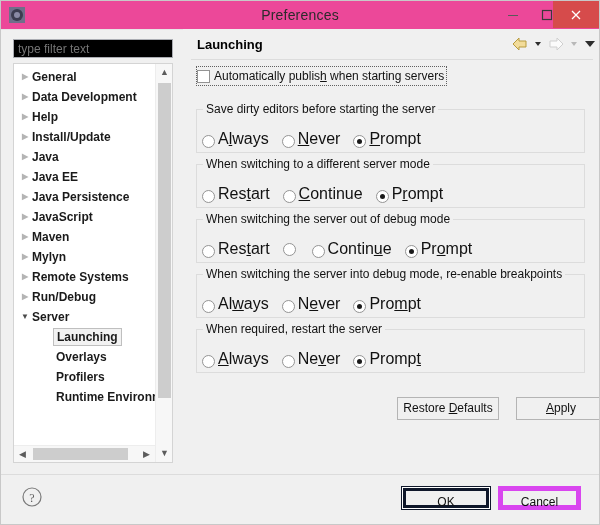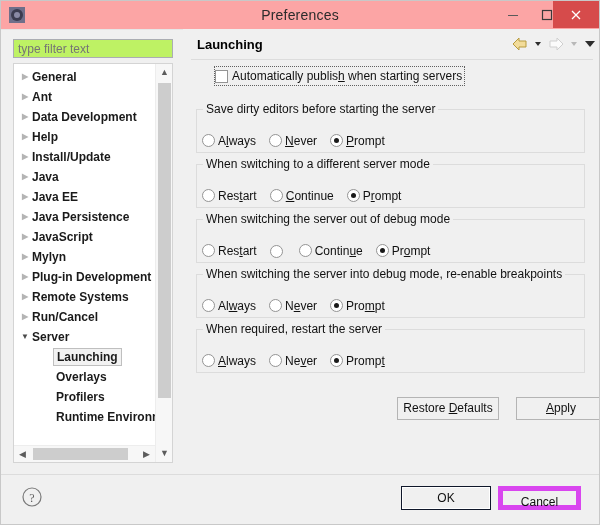--- a/index.html
+++ b/index.html
@@ -22,21 +22,21 @@
     box-sizing: border-box;
     background: #f0f0f0;
     border: 1px solid #c8c8c8;
     overflow: hidden;
   }
 
   
   #titlebar {
     position: relative;
     height: 28px;
-    background: #fca5a5;
+    background: #ec4899;
     border-bottom: 1px solid #e6e6e6;
   }
   #app-icon {
     position: absolute;
     left: 7px; top: 5px;
     width: 18px; height: 18px;
   }
   #title-text {
     position: absolute;
     left: 0; right: 0; top: 6px;
@@ -72,21 +72,21 @@
     width: 168px;
     height: 432px;
   }
   #filter-input {
     position: absolute;
     left: 4px; top: 4px;
     width: 160px;
     height: 19px;
     box-sizing: border-box;
     border: 1px solid #abadb3;
-    background: #bef264;
+    background: #000000;
     font-family: "Liberation Sans", sans-serif;
     font-size: 12px;
     color: #808080;
     padding: 0 4px;
     outline: none;
   }
   #tree-wrap {
     position: absolute;
     left: 4px; top: 28px;
     width: 160px;
@@ -235,21 +235,21 @@
   #page-body {
     position: absolute;
     left: 8px; top: 34px;
     width: 402px;
     height: 370px;
   }
 
   
   #autopub-row {
     position: absolute;
-    left: 23px; top: 3px;
+    left: 5px; top: 3px;
     height: 18px;
     display: flex;
     align-items: center;
     border: 1px dotted #606060;
     padding: 0 2px 0 0;
   }
   .cbox {
     width: 13px; height: 13px;
     box-sizing: border-box;
     border: 1px solid #949494;
@@ -280,23 +280,23 @@
   .radio-row {
     position: absolute;
     left: 5px;
     bottom: 4px;
     display: flex;
     align-items: center;
     white-space: nowrap;
   }
   .radio-item {
     display: inline-flex;
-    align-items: flex-start;
+    align-items: flex-end;
     margin-right: 13px;
-    font-size: 12px;
+    font-size: 16px;
     color: #111;
   }
   .rdo {
     width: 13px; height: 13px;
     box-sizing: border-box;
     border: 1px solid #949494;
     border-radius: 50%;
     background: #ffffff;
     margin-right: 3px;
     position: relative;
@@ -352,21 +352,21 @@
     background: #f0f0f0;
     font-family: "Liberation Sans", sans-serif;
     font-size: 12px;
     color: #111;
     text-align: center;
     line-height: 22px;
     cursor: default;
   }
   #btn-ok {
     left: 400px; width: 90px;
-    border: 1px solid #0f172a;
+    border: 5px solid #0f172a;
     outline: 1px solid #ffffff;
     outline-offset: -2px;
   }
   #btn-cancel { left: 497px; width: 83px; }
 </style>
 </head>
 <body>
 
 <div id="dialog">
 
@@ -398,32 +398,31 @@
   </div>
 
   <div id="content">
 
     <div id="left-panel">
       <input id="filter-input" type="text" placeholder="type filter text" style="">
 
       <div id="tree-wrap">
         <div id="tree-list">
             <div class="tree-row depth1"><span class="arrow">▶</span><span class="tlabel">General</span></div>
-            <div class="tree-row depth1"><span class="arrow">▶</span><span class="tlabel">Ant</span></div>
             <div class="tree-row depth1"><span class="arrow">▶</span><span class="tlabel">Data Development</span></div>
             <div class="tree-row depth1"><span class="arrow">▶</span><span class="tlabel">Help</span></div>
             <div class="tree-row depth1"><span class="arrow">▶</span><span class="tlabel">Install/Update</span></div>
             <div class="tree-row depth1"><span class="arrow">▶</span><span class="tlabel">Java</span></div>
             <div class="tree-row depth1"><span class="arrow">▶</span><span class="tlabel">Java EE</span></div>
             <div class="tree-row depth1"><span class="arrow">▶</span><span class="tlabel">Java Persistence</span></div>
             <div class="tree-row depth1"><span class="arrow">▶</span><span class="tlabel">JavaScript</span></div>
+            <div class="tree-row depth1"><span class="arrow">▶</span><span class="tlabel">Maven</span></div>
             <div class="tree-row depth1"><span class="arrow">▶</span><span class="tlabel">Mylyn</span></div>
-            <div class="tree-row depth1"><span class="arrow">▶</span><span class="tlabel">Plug-in Development</span></div>
             <div class="tree-row depth1"><span class="arrow">▶</span><span class="tlabel">Remote Systems</span></div>
-            <div class="tree-row depth1"><span class="arrow">▶</span><span class="tlabel">Run/Cancel</span></div>
+            <div class="tree-row depth1"><span class="arrow">▶</span><span class="tlabel">Run/Debug</span></div>
             <div class="tree-row depth1"><span class="arrow expanded">▼</span><span class="tlabel">Server</span></div>
             <div class="tree-row depth2 selected"><span class="tlabel">Launching</span></div>
             <div class="tree-row depth2"><span class="tlabel">Overlays</span></div>
             <div class="tree-row depth2"><span class="tlabel">Profilers</span></div>
             <div class="tree-row depth2"><span class="tlabel">Runtime Environm</span></div>
           </div>
 
         <div id="tree-vscroll">
           <div class="sb-arrow sb-up">▲</div>
           <div id="tree-vthumb"></div>

